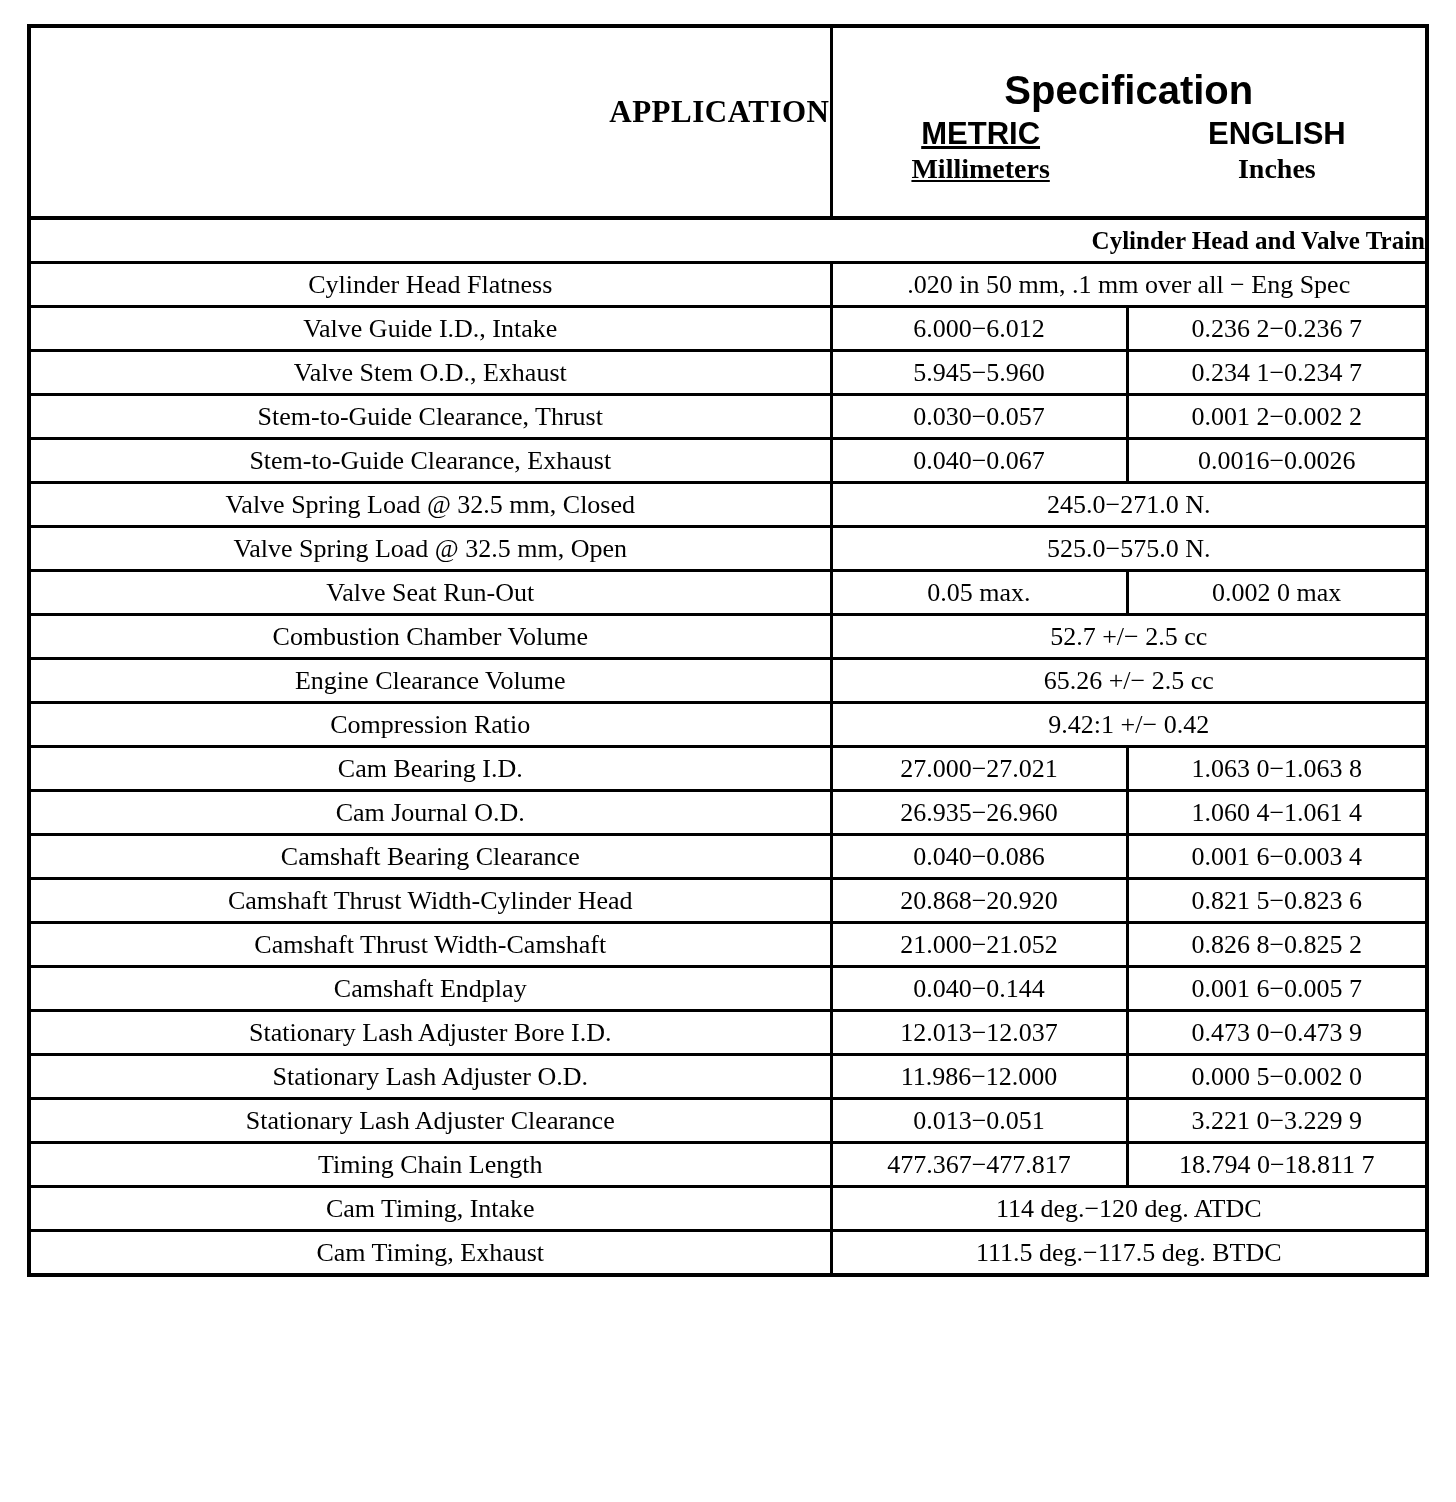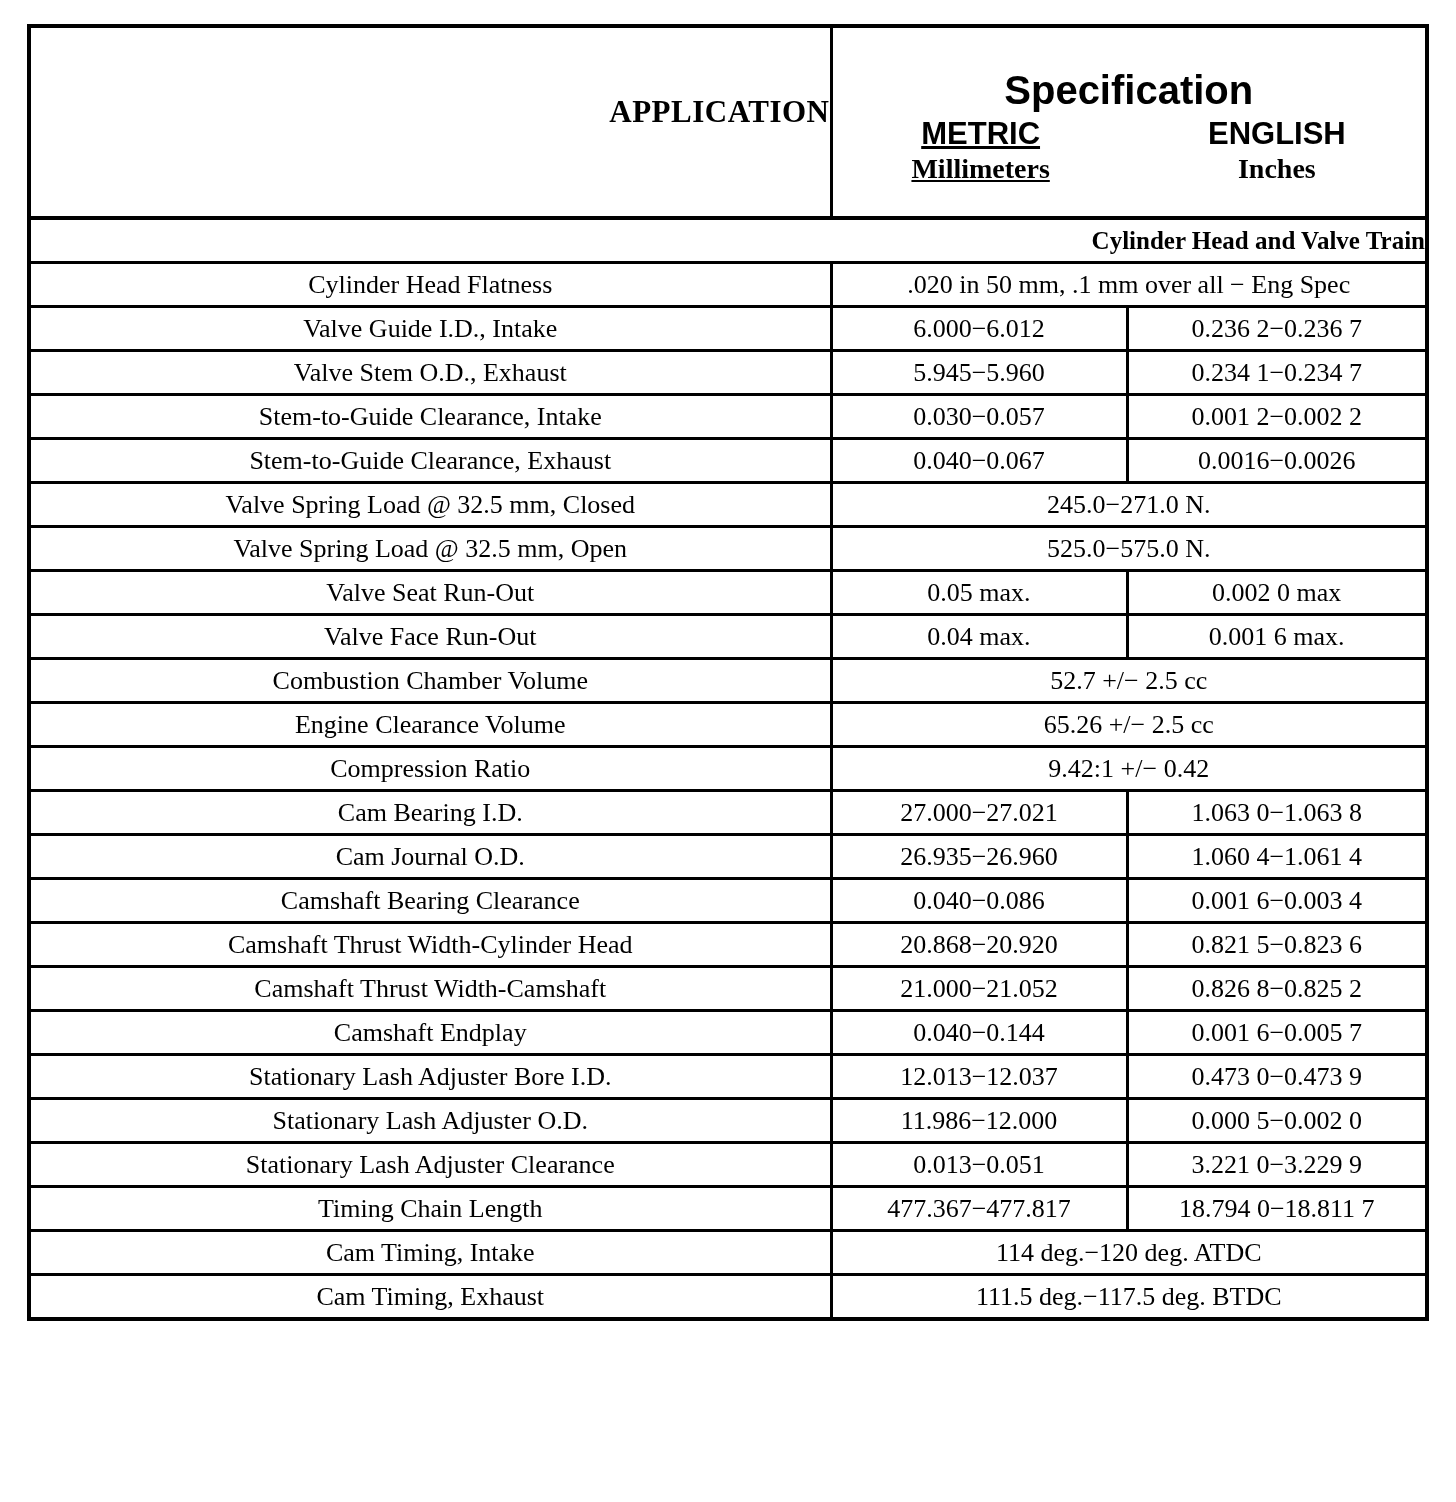--- a/index.html
+++ b/index.html
@@ -144,46 +144,41 @@
         <td class="label">Valve Guide I.D., Intake</td>
         <td class="val">6.000−6.012</td>
         <td class="val">0.236 2−0.236 7</td>
       </tr>
       <tr class="data-row">
         <td class="label">Valve Stem O.D., Exhaust</td>
         <td class="val">5.945−5.960</td>
         <td class="val">0.234 1−0.234 7</td>
       </tr>
       <tr class="data-row">
-        <td class="label">Stem-to-Guide Clearance, Intake</td>
+        <td class="label">Stem-to-Guide Clearance, Thrust</td>
         <td class="val">0.030−0.057</td>
         <td class="val">0.001 2−0.002 2</td>
       </tr>
       <tr class="data-row">
         <td class="label">Stem-to-Guide Clearance, Exhaust</td>
         <td class="val">0.040−0.067</td>
         <td class="val">0.0016−0.0026</td>
       </tr>
       <tr class="data-row">
         <td class="label">Valve Spring Load @ 32.5 mm, Closed</td>
         <td class="val" colspan="2">245.0−271.0 N.</td>
       </tr>
       <tr class="data-row">
         <td class="label">Valve Spring Load @ 32.5 mm, Open</td>
         <td class="val" colspan="2">525.0−575.0 N.</td>
       </tr>
       <tr class="data-row">
         <td class="label">Valve Seat Run-Out</td>
         <td class="val">0.05 max.</td>
         <td class="val">0.002 0 max</td>
-      </tr>
-      <tr class="data-row">
-        <td class="label">Valve Face Run-Out</td>
-        <td class="val">0.04 max.</td>
-        <td class="val">0.001 6 max.</td>
       </tr>
       <tr class="data-row">
         <td class="label">Combustion Chamber Volume</td>
         <td class="val" colspan="2">52.7 +/− 2.5 cc</td>
       </tr>
       <tr class="data-row">
         <td class="label">Engine Clearance Volume</td>
         <td class="val" colspan="2">65.26 +/− 2.5 cc</td>
       </tr>
       <tr class="data-row">

